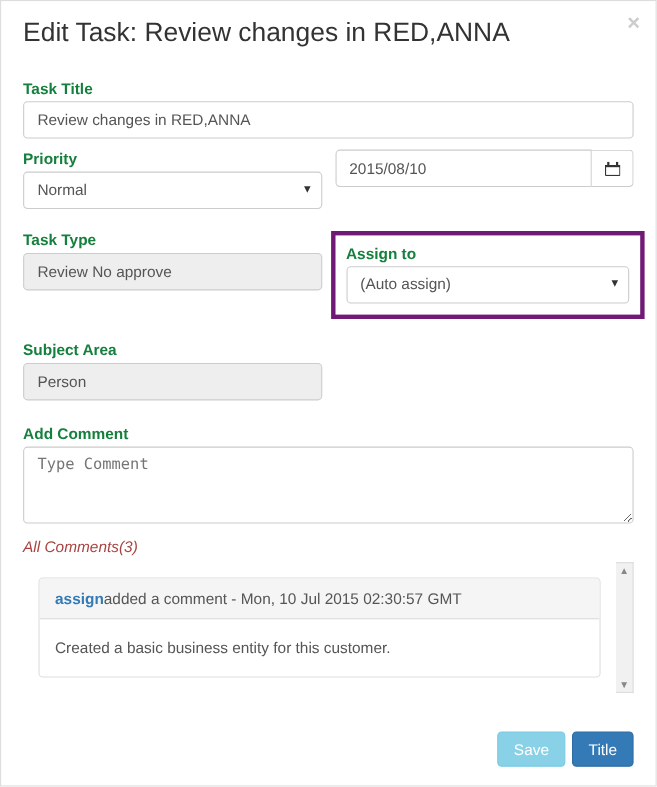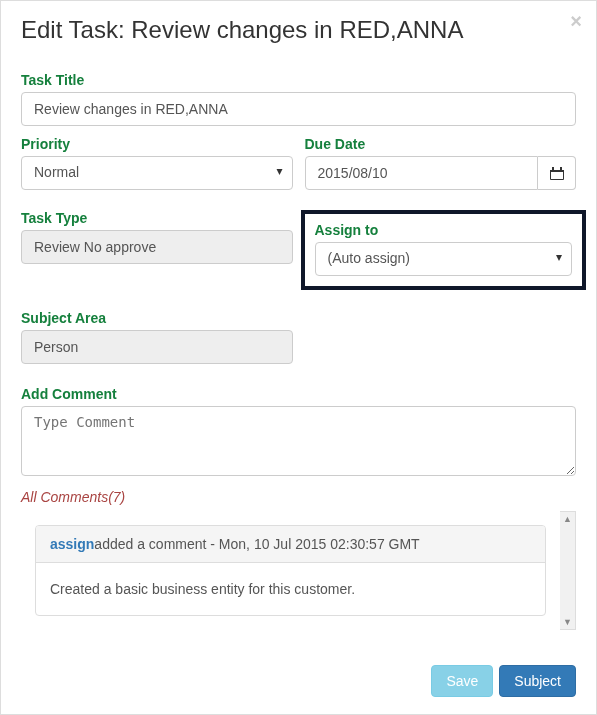--- a/index.html
+++ b/index.html
@@ -116,21 +116,21 @@
     position: relative;
   }
   .cal-icon::after{
     content:"";
     position:absolute;
     left:1px; top:5px;
     width:12px; height:7px;
     background:#fff;
   }
   .highlight-box {
-    border: 4px solid #0f172a;
+    border: 4px solid #701a75;
     padding: 8px 10px 10px 10px;
     margin-left: -4px;
     margin-right: -10px;
   }
   .half { width: 49%; }
   textarea.form-control {
     height: 70px;
     resize: both;
   }
   .section-gap-sm { margin-top: 6px; }
@@ -218,21 +218,20 @@
 </div>
 
 <div class="form-row">
   <div class="form-group">
     <label>Priority</label>
     <div class="select-wrap">
       <div class="form-select">Normal</div>
     </div>
   </div>
   <div class="form-group">
-    <label>Due Date</label>
     <div class="input-group">
       <input class="form-control" type="text" value="2015/08/10" style="">
       <div class="input-addon">
         <span class="cal-icon"></span>
       </div>
     </div>
   </div>
 </div>
 
 <div class="form-row section-gap-sm">
@@ -254,33 +253,33 @@
   <label>Subject Area</label>
   <input class="form-control" type="text" readonly="" value="Person" style="">
 </div>
 
 <div class="form-group section-gap">
   <label>Add Comment</label>
   <textarea class="form-control" placeholder="Type Comment" style=""></textarea>
 </div>
 
 <div class="section-gap-sm">
-  <div class="comments-header">All Comments(7)</div>
+  <div class="comments-header">All Comments(3)</div>
   <div class="comments-scroll">
     <div class="comments-body">
       <div class="panel">
         <div class="panel-heading">
           <span class="user">assign</span><span>added a comment - Mon, 10 Jul 2015 02:30:57 GMT</span>
         </div>
         <div class="panel-body">Created a basic business entity for this customer.</div>
       </div>
     </div>
     <div class="scrollbar">
       <span>▲</span>
       <span>▼</span>
     </div>
   </div>
 </div>
 
 <div class="footer">
   <button class="btn light">Save</button>
-  <button class="btn">Subject</button>
+  <button class="btn">Title</button>
 </div>
 
 </body></html>

